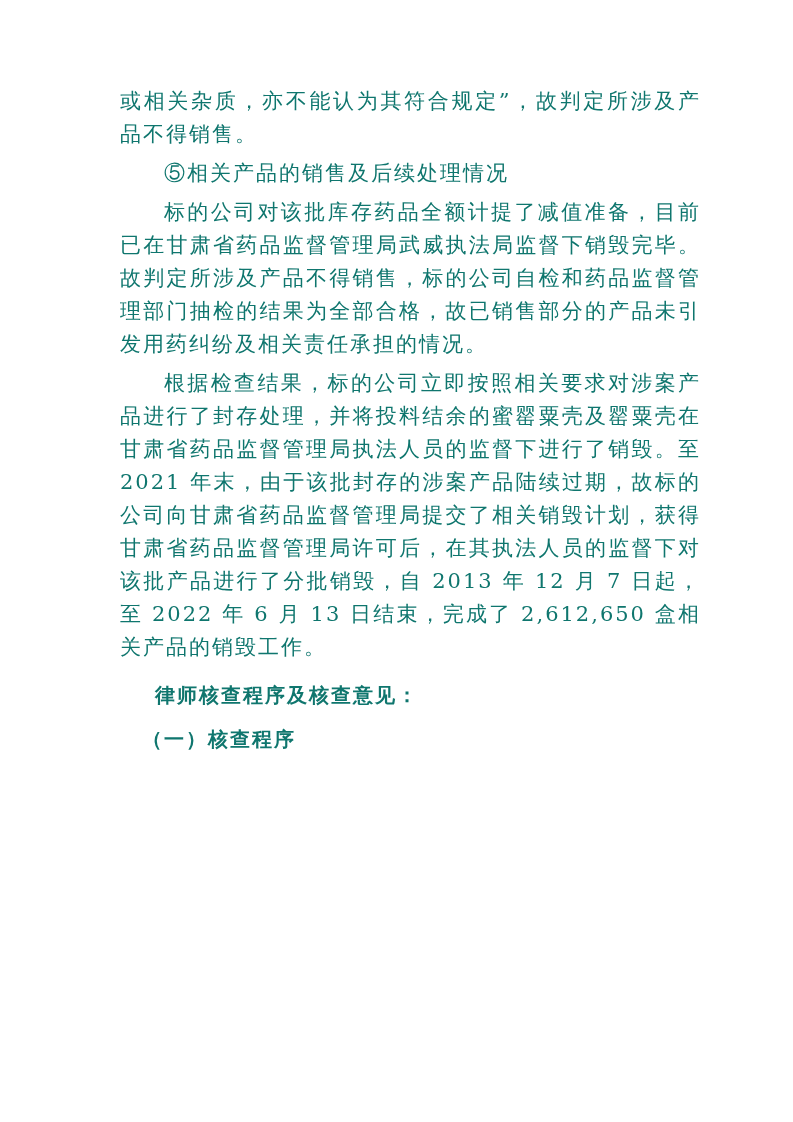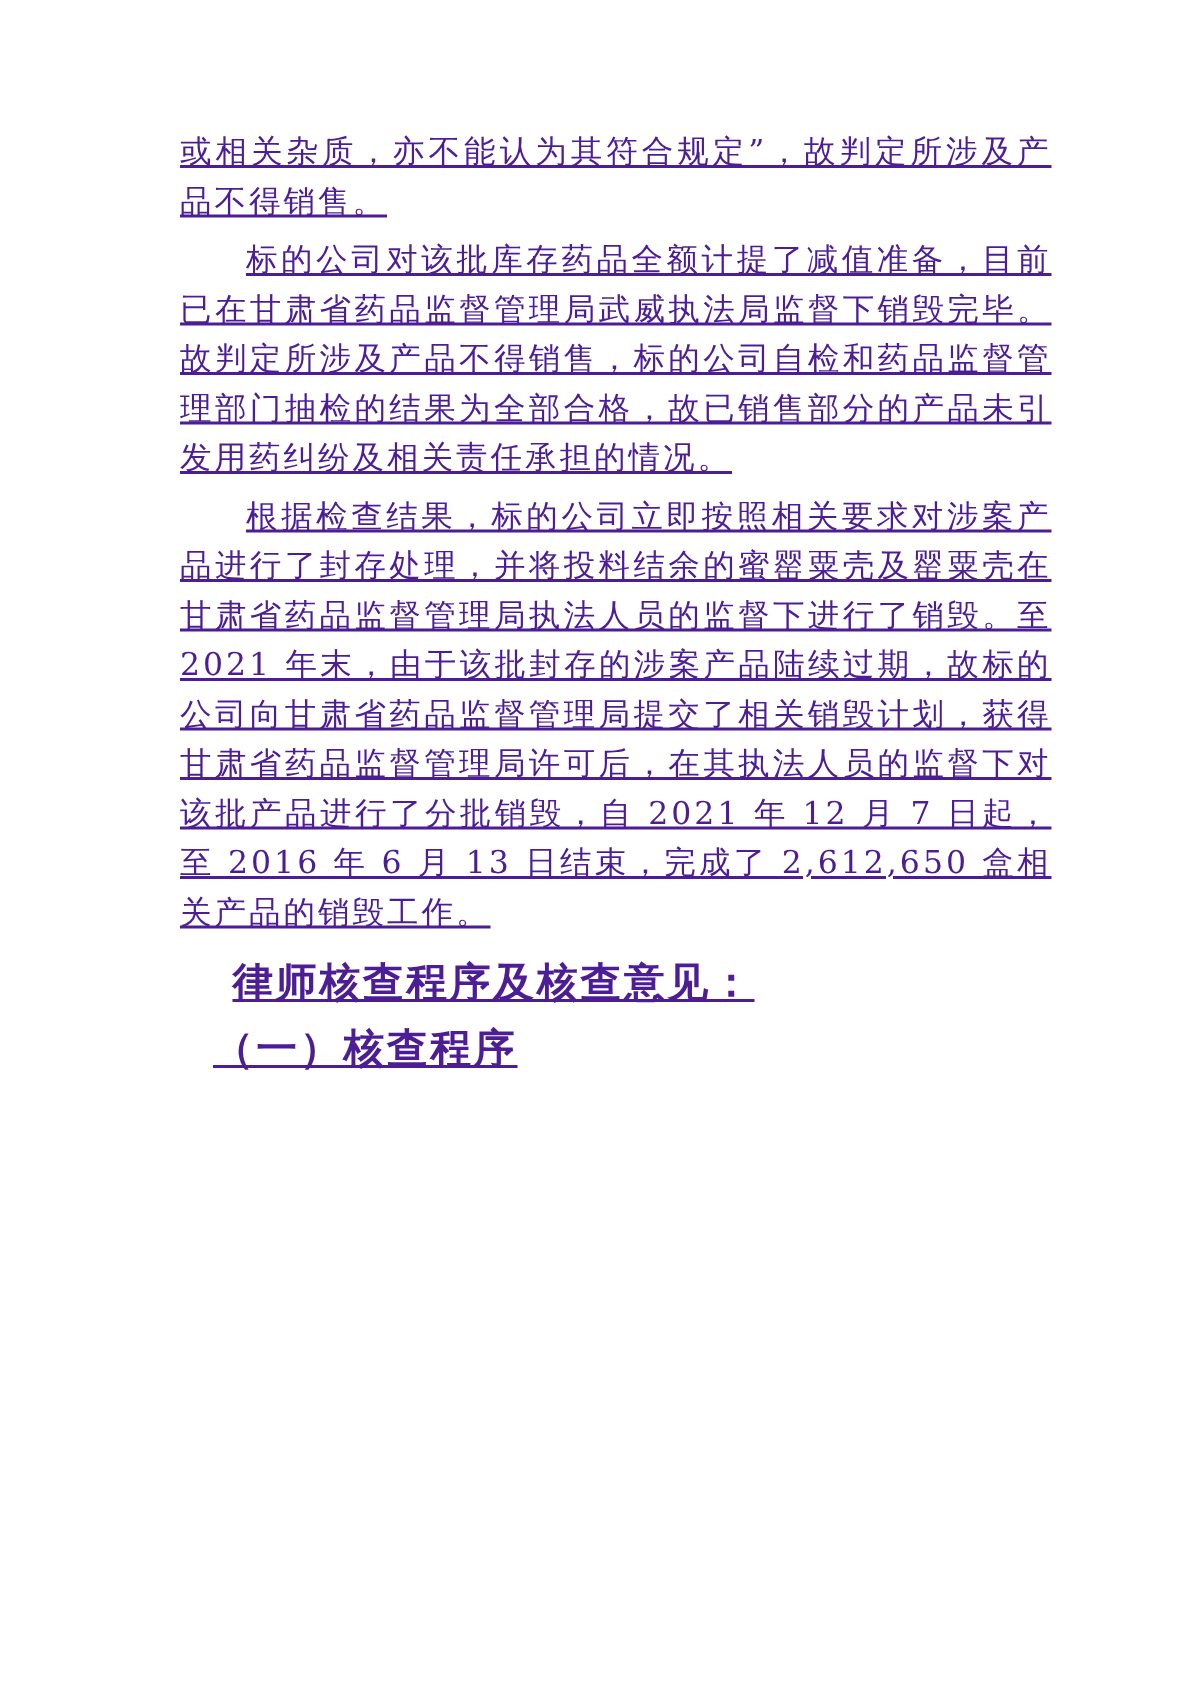--- a/index.html
+++ b/index.html
@@ -5,65 +5,65 @@
   html, body {
     margin: 0;
     padding: 0;
     background: #ffffff;
   }
   .page {
     position: relative;
     width: 793px;
     height: 1122px;
     background: #ffffff;
-    color: #4c1d95;
+    color: #0f766e;
     overflow: hidden;
     font-family: "Liberation Serif", serif;
-    text-decoration: underline;
   }
   .content {
     padding: 85px 92px 0 120px; 
   }
   
   p.kai {
     font-family: "DejaVu Serif", "Liberation Serif", serif;
     font-size: 21px;
     line-height: 33px;
     letter-spacing: 2px;
     text-align: justify;
     margin: 0 0 6px 0;
   }
   p.ind2 { text-indent: 44px; }
   
   p.heading {
     font-family: "DejaVu Serif", "Liberation Serif", serif;
     font-weight: bold;
-    font-size: 27px;
+    font-size: 20px;
     line-height: 34px;
     letter-spacing: 2px;
     text-align: left;
     margin: 0;
   }
   p.heading-1 { margin-top: 14px; text-indent: 35px; }
   p.heading-2 { margin-top: 10px; text-indent: 22px; }
 </style>
 </head>
 <body>
 
 <div class="page">
   <div class="content">
 
     <p class="kai">或相关杂质，亦不能认为其符合规定”，故判定所涉及产品不得销售。</p>
 
 
 
+    <p class="kai ind2">⑤相关产品的销售及后续处理情况</p>
 
     <p class="kai ind2">标的公司对该批库存药品全额计提了减值准备，目前已在甘肃省药品监督管理局武威执法局监督下销毁完毕。故判定所涉及产品不得销售，标的公司自检和药品监督管理部门抽检的结果为全部合格，故已销售部分的产品未引发用药纠纷及相关责任承担的情况。</p>
 
-    <p class="kai ind2">根据检查结果，标的公司立即按照相关要求对涉案产品进行了封存处理，并将投料结余的蜜罂粟壳及罂粟壳在甘肃省药品监督管理局执法人员的监督下进行了销毁。至 2021 年末，由于该批封存的涉案产品陆续过期，故标的公司向甘肃省药品监督管理局提交了相关销毁计划，获得甘肃省药品监督管理局许可后，在其执法人员的监督下对该批产品进行了分批销毁，自 2021 年 12 月 7 日起，至 2016 年 6 月 13 日结束，完成了 2,612,650 盒相关产品的销毁工作。</p>
+    <p class="kai ind2">根据检查结果，标的公司立即按照相关要求对涉案产品进行了封存处理，并将投料结余的蜜罂粟壳及罂粟壳在甘肃省药品监督管理局执法人员的监督下进行了销毁。至 2021 年末，由于该批封存的涉案产品陆续过期，故标的公司向甘肃省药品监督管理局提交了相关销毁计划，获得甘肃省药品监督管理局许可后，在其执法人员的监督下对该批产品进行了分批销毁，自 2013 年 12 月 7 日起，至 2022 年 6 月 13 日结束，完成了 2,612,650 盒相关产品的销毁工作。</p>
 
 
 
     <p class="heading heading-1">律师核查程序及核查意见：</p>
 
     <p class="heading heading-2">（一）核查程序</p>
 
   </div>
 </div>
 

